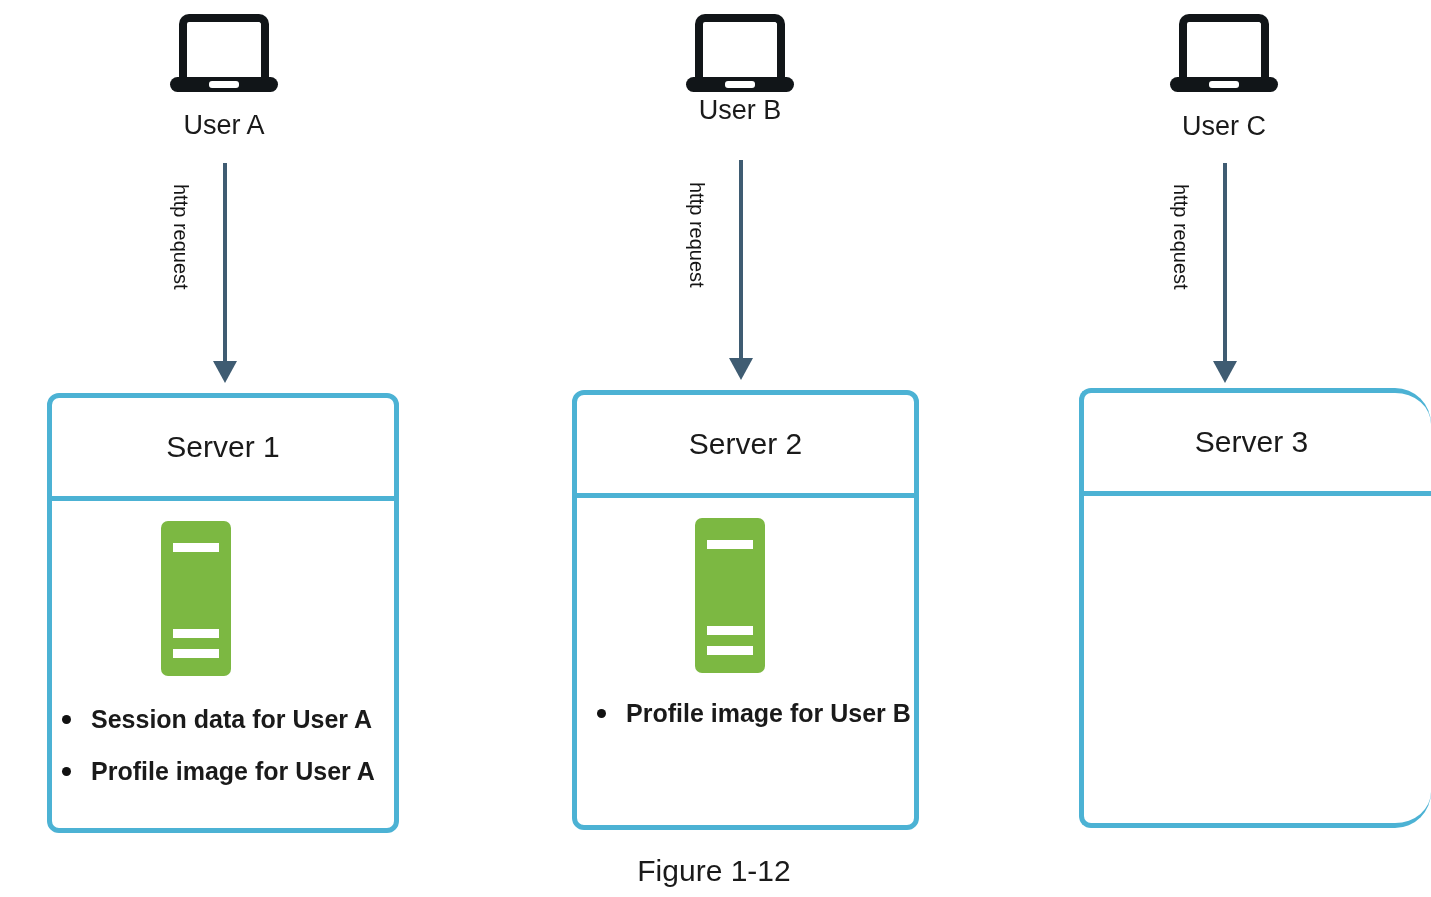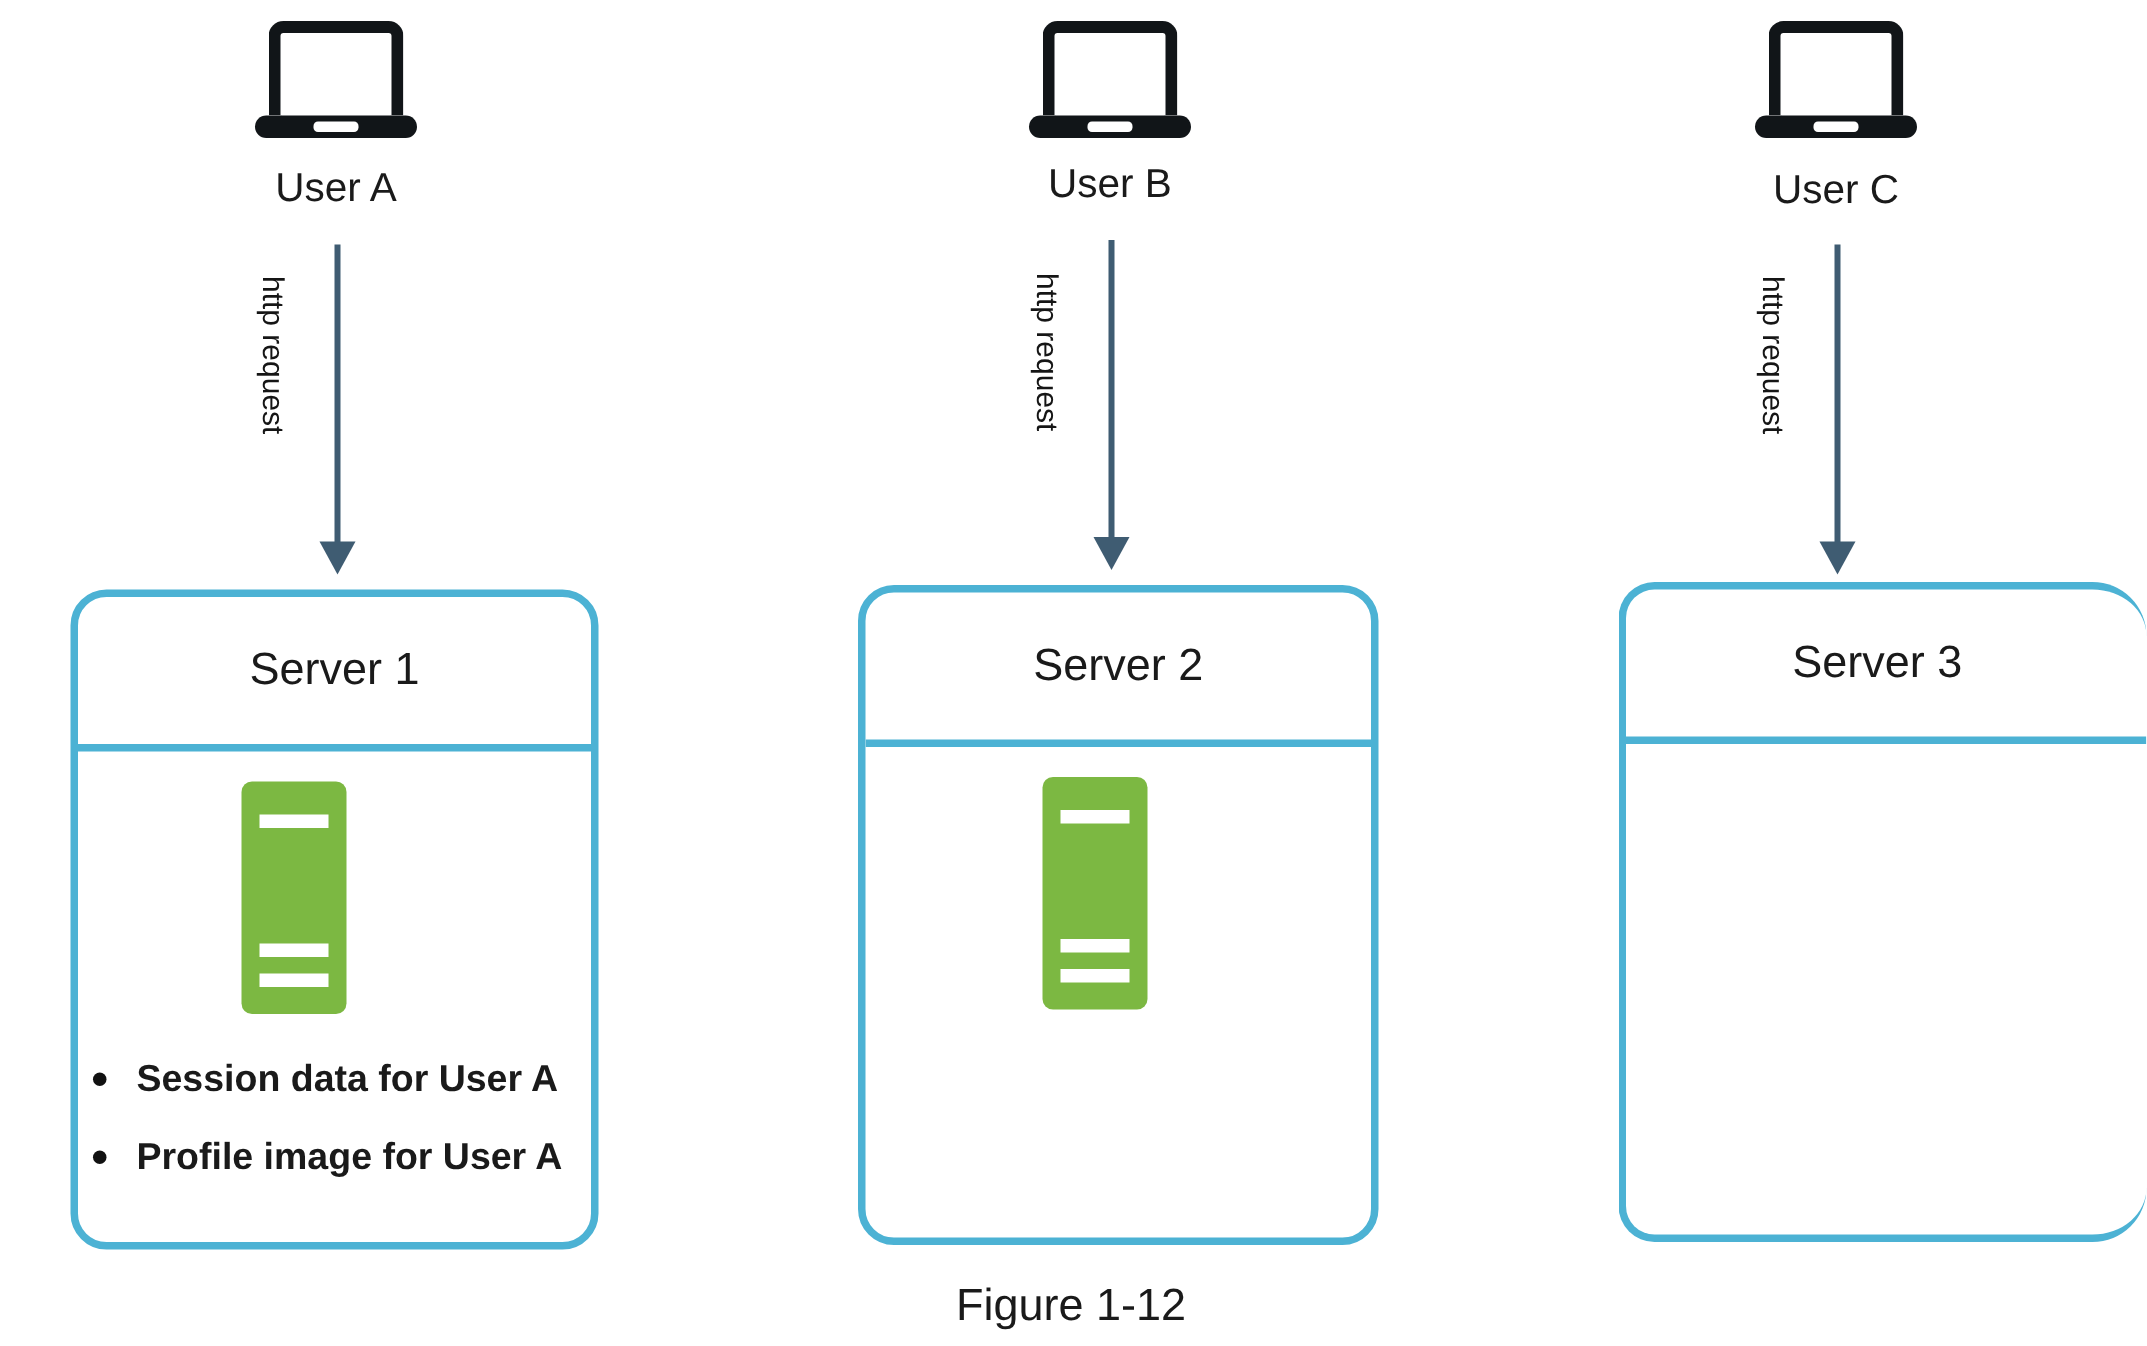--- a/index.html
+++ b/index.html
@@ -105,21 +105,21 @@
     white-space: nowrap;
     transform-origin: left top;
     transform: rotate(90deg);
   }
 
   
   .server-card {
     position: absolute;
     box-sizing: border-box;
     border: 5px solid #4cb2d4;
-    border-radius: 24px;
+    border-radius: 12px;
     background: #ffffff;
     overflow: hidden;
   }
   .server-card.clipped-right {
     border-right: none;
     border-top-right-radius: 36px;
     border-bottom-right-radius: 36px;
   }
   .card-header {
     position: relative;
@@ -245,39 +245,43 @@
   </div>
 
   <div class="column" style="left:0;">
 
     <div class="laptop" style="left:686px; top:14px;">
       <div class="screen"></div>
       <div class="base"></div>
       <div class="notch"></div>
     </div>
 
-    <div class="user-label" style="left:640px; top:106px; width:200px;">User B</div>
+    <div class="user-label" style="left:640px; top:94px; width:200px;">User B</div>
 
     <div class="arrow" style="left:729px; top:160px; height:222px;">
       <div class="shaft" style="height:200px;"></div>
       <div class="head" style="top:198px;"></div>
     </div>
     <div class="arrow-label" style="left:708px; top:182px;">http request</div>
 
     <div class="server-card" style="left:572px; top:390px; width:347px; height:440px;">
       <div class="card-header">
         <div class="card-title">Server 2</div>
       </div>
       <div class="card-body">
         <div class="server-glyph" style="left:118px;">
           <div class="bar b1"></div>
           <div class="bar b2"></div>
           <div class="bar b3"></div>
         </div>
         <div class="bullet-list" style="top:200px; padding-left:20px;">
+          <div class="bullet-item">
+            <span class="bullet-dot"></span>
+            <span class="bullet-text">Profile image for User B</span>
+          </div>
         </div>
       </div>
     </div>
   </div>
 
   <div class="column" style="left:0;">
 
     <div class="laptop" style="left:1170px; top:14px;">
       <div class="screen"></div>
       <div class="base"></div>

